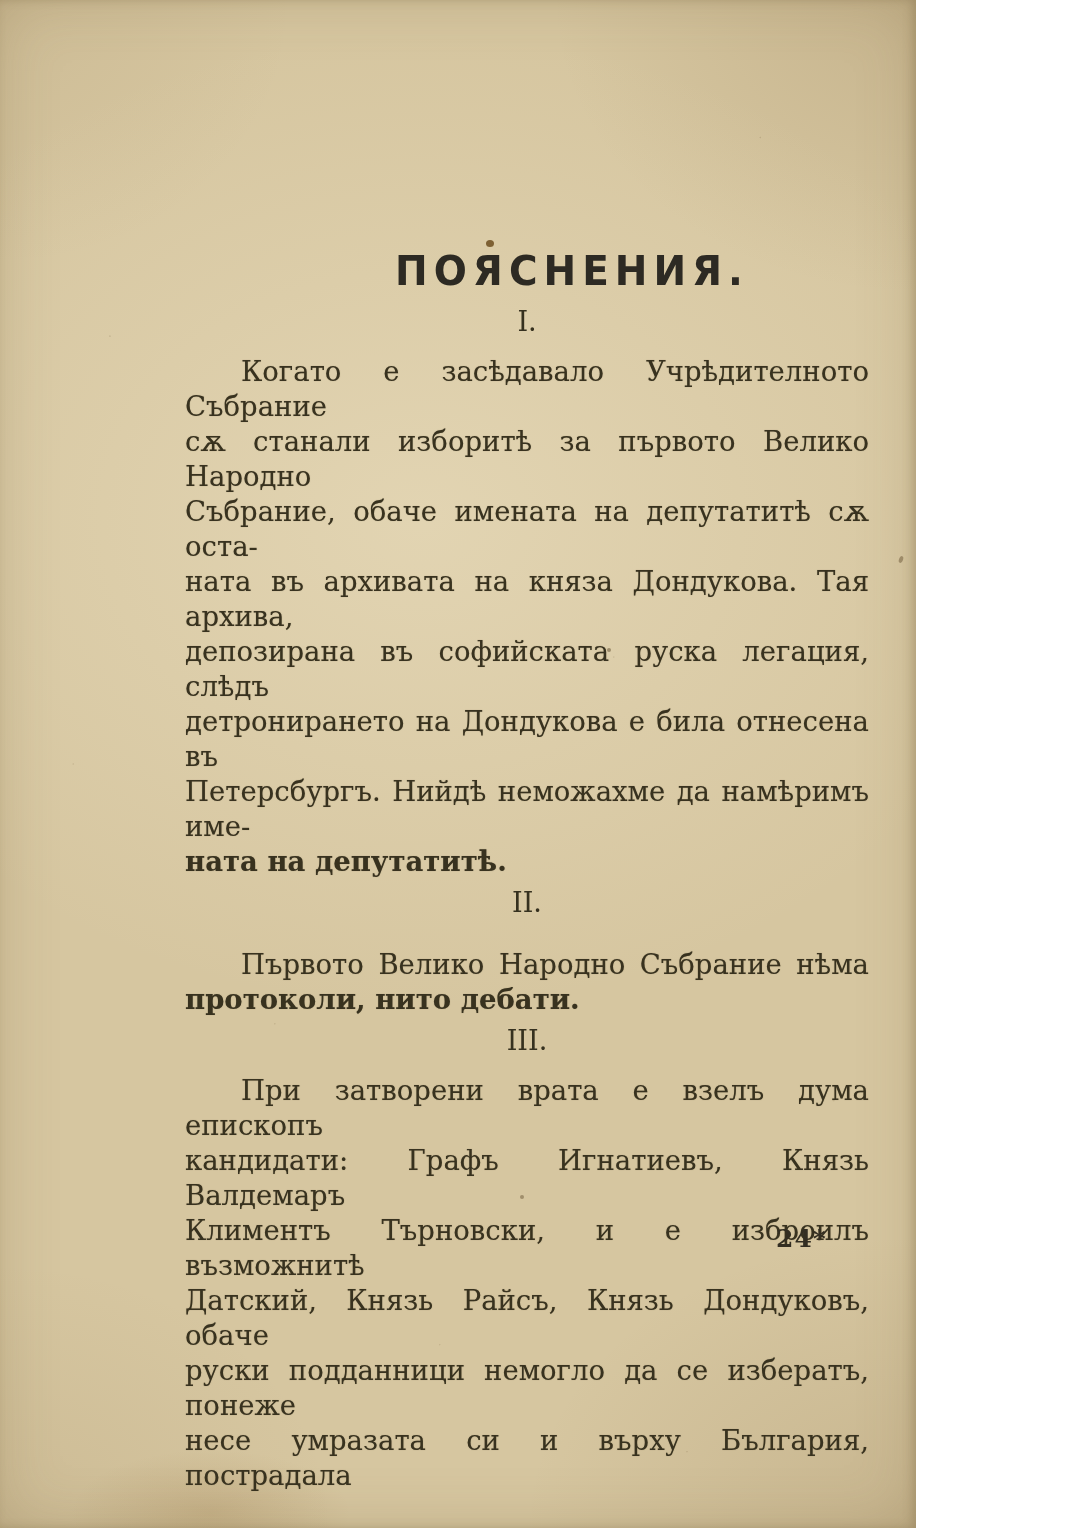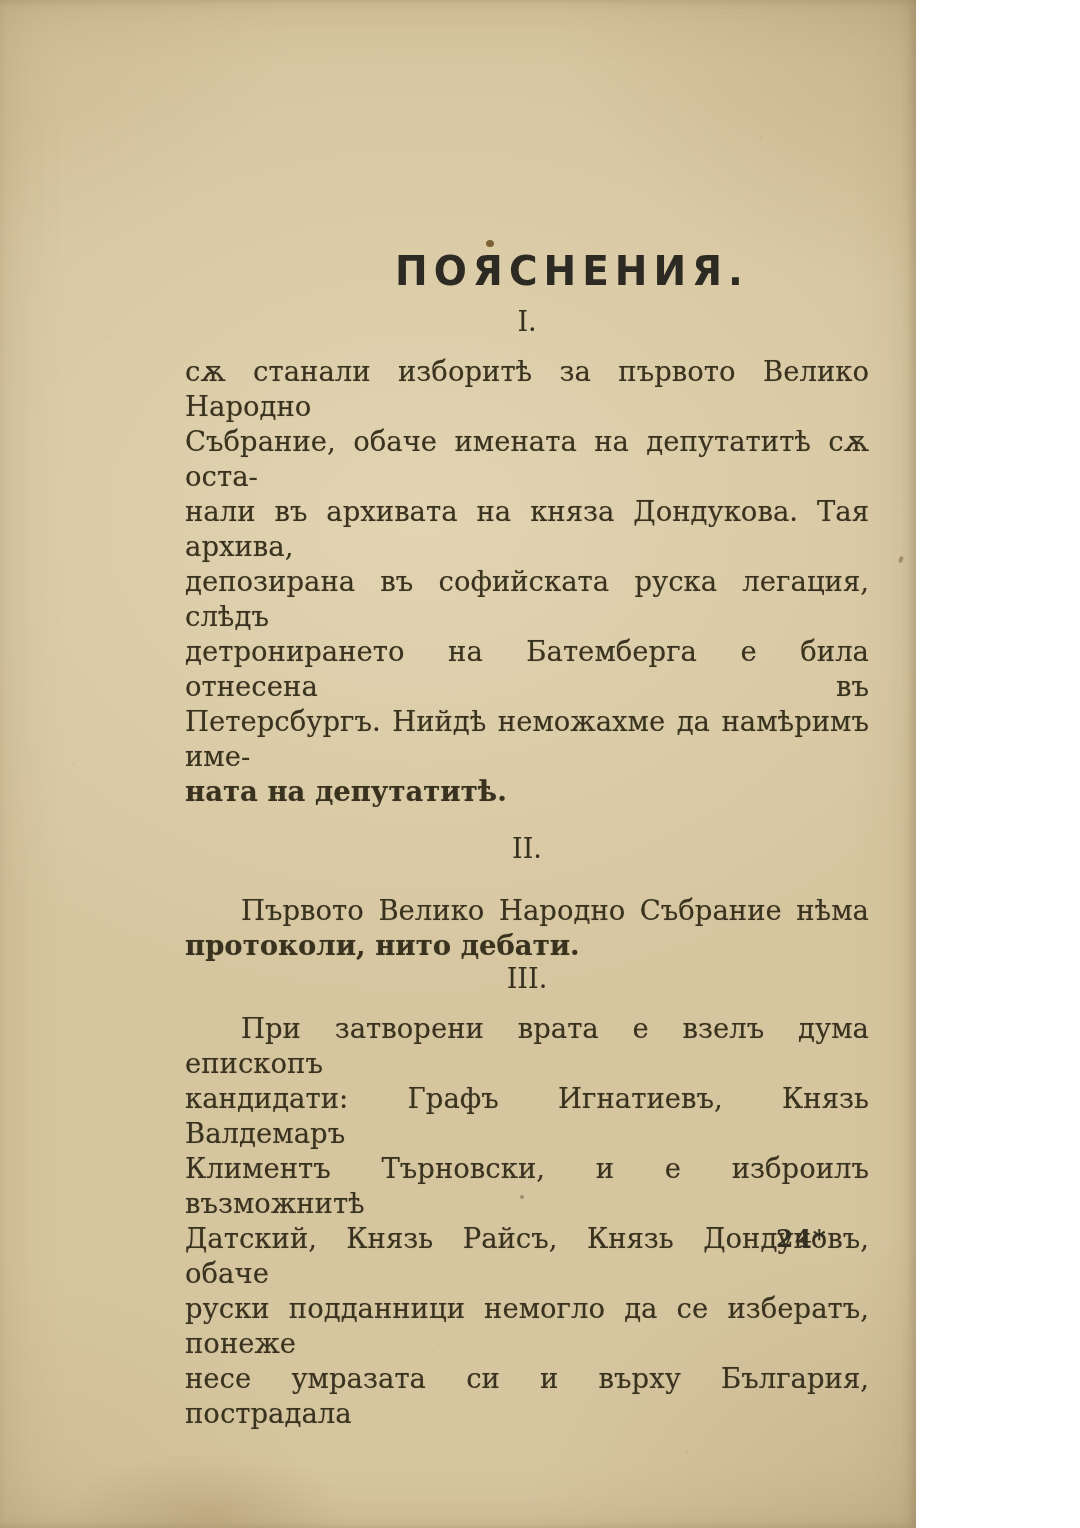--- a/index.html
+++ b/index.html
@@ -33,22 +33,22 @@
     color:#2d2a23;
     transform:scaleY(1.04);
   }
   .numeral{
     text-align:center;
     font-size:27px;
     line-height:32px;
     color:#36311f;
   }
   .num1{margin-top:10px;}
-  .num2{margin-top:24px;}
-  .num3{margin-top:0;}
+  .num2{margin-top:8px;}
+  .num3{margin-top:8px;}
   .para{margin-top:16px;}
   .para.p2{margin-top:28px;}
   .tl{
     font-size:27.5px;
     line-height:35px;
     text-align:justify;
     text-align-last:justify;
     text-justify:inter-word;
     white-space:normal;
     color:#38321f;
@@ -91,25 +91,26 @@
   <div class="speck speck-a"></div>
   <div class="speck speck-b"></div>
   <div class="speck speck-c"></div>
   <div class="speck speck-d"></div>
 
   <div class="content">
     <div class="title">ПОЯСНЕНИЯ.</div>
 
     <div class="numeral num1">I.</div>
     <div class="para p1">
+      <div class="tl first">Когато е засѣдавало Учрѣдителното Събрание</div>
       <div class="tl">сѫ станали изборитѣ за първото Велико Народно</div>
       <div class="tl">Събрание, обаче имената на депутатитѣ сѫ оста-</div>
-      <div class="tl">нали въ архивата на княза Дондукова. Тая архива,</div>
+      <div class="tl">ната въ архивата на княза Дондукова. Тая архива,</div>
       <div class="tl">депозирана въ софийската руска легация, слѣдъ</div>
-      <div class="tl">детронирането на Батемберга е била отнесена въ</div>
+      <div class="tl">детронирането на Дондукова е била отнесена въ</div>
       <div class="tl">Петерсбургъ. Нийдѣ неможахме да намѣримъ име-</div>
       <div class="tl last">ната на депутатитѣ.</div>
     </div>
 
     <div class="numeral num2">II.</div>
     <div class="para p2">
       <div class="tl first">Първото Велико Народно Събрание нѣма</div>
       <div class="tl last">протоколи, нито дебати.</div>
     </div>
 

